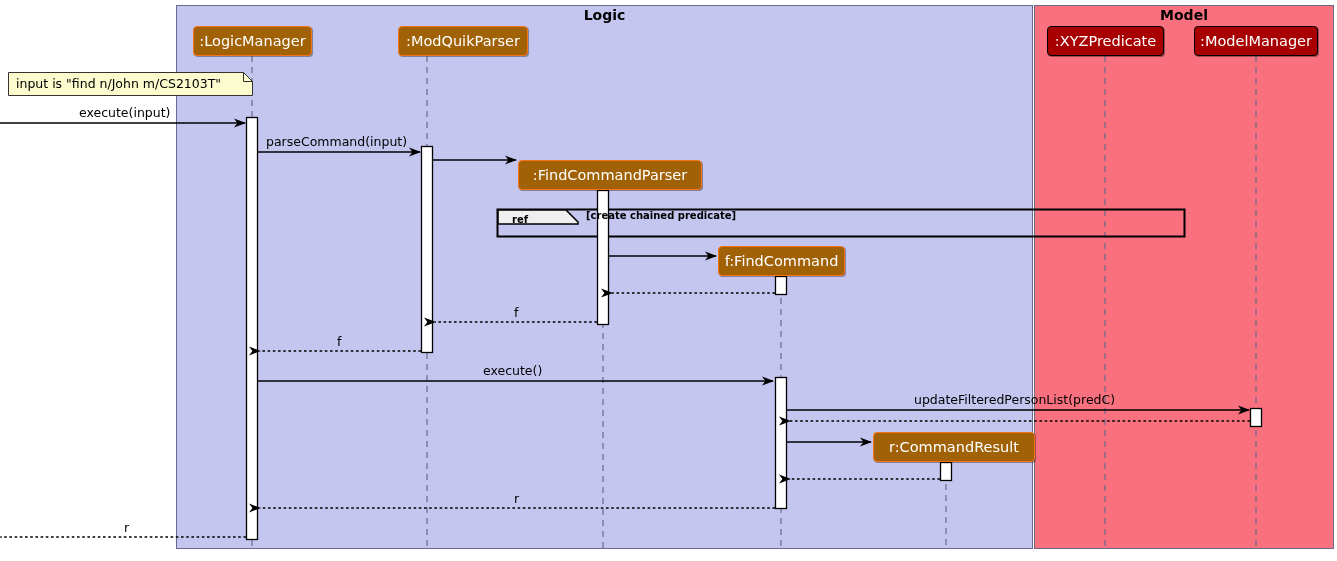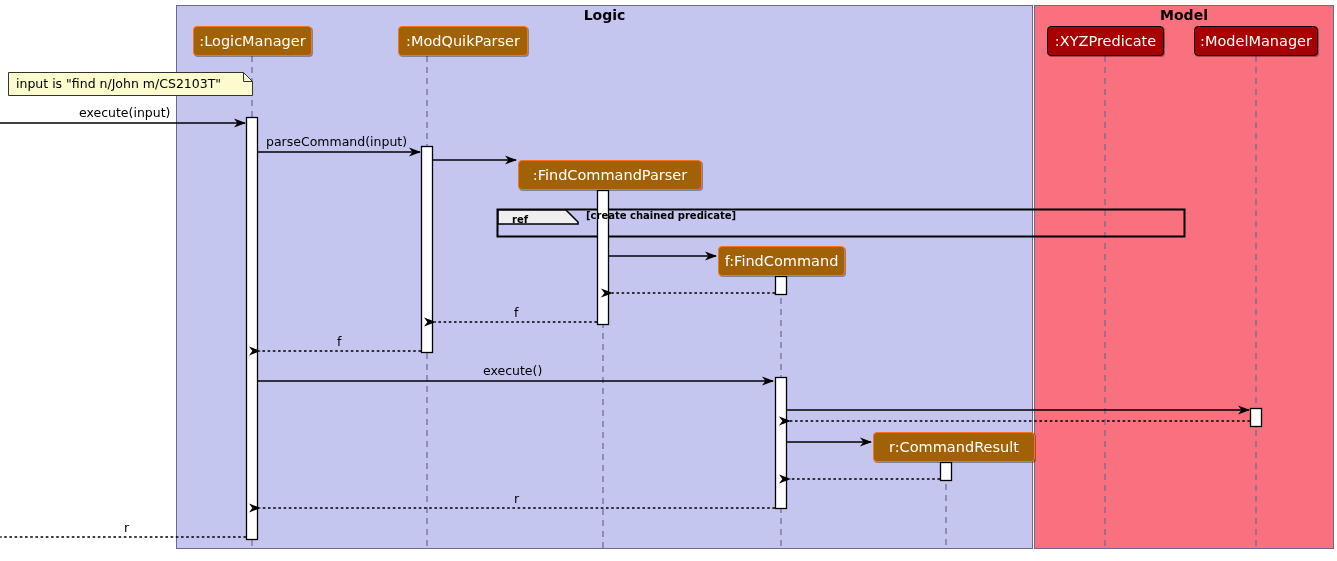--- a/index.html
+++ b/index.html
@@ -102,16 +102,17 @@
               white-space:nowrap;">input is "find n/John m/CS2103T"</div>
 
   <div class="ref-label" style="left:512px;top:214px;">ref</div>
   <div class="ref-label" style="left:586px;top:210px;">[create chained predicate]</div>
 
   <div class="msg-label" style="left:63px;top:105px;margin-left:16px;">execute(input)</div>
   <div class="msg-label" style="left:266px;top:134px;">parseCommand(input)</div>
   <div class="msg-label" style="left:514px;top:305px;">f</div>
   <div class="msg-label" style="left:337px;top:334px;">f</div>
   <div class="msg-label" style="left:483px;top:363px;">execute()</div>
+  <div class="msg-label" style="left:914px;top:392px;">updateFilteredPersonList(predC)</div>
   <div class="msg-label" style="left:514px;top:491px;">r</div>
   <div class="msg-label" style="left:124px;top:520px;">r</div>
 
 </div>
 
 </body></html>

